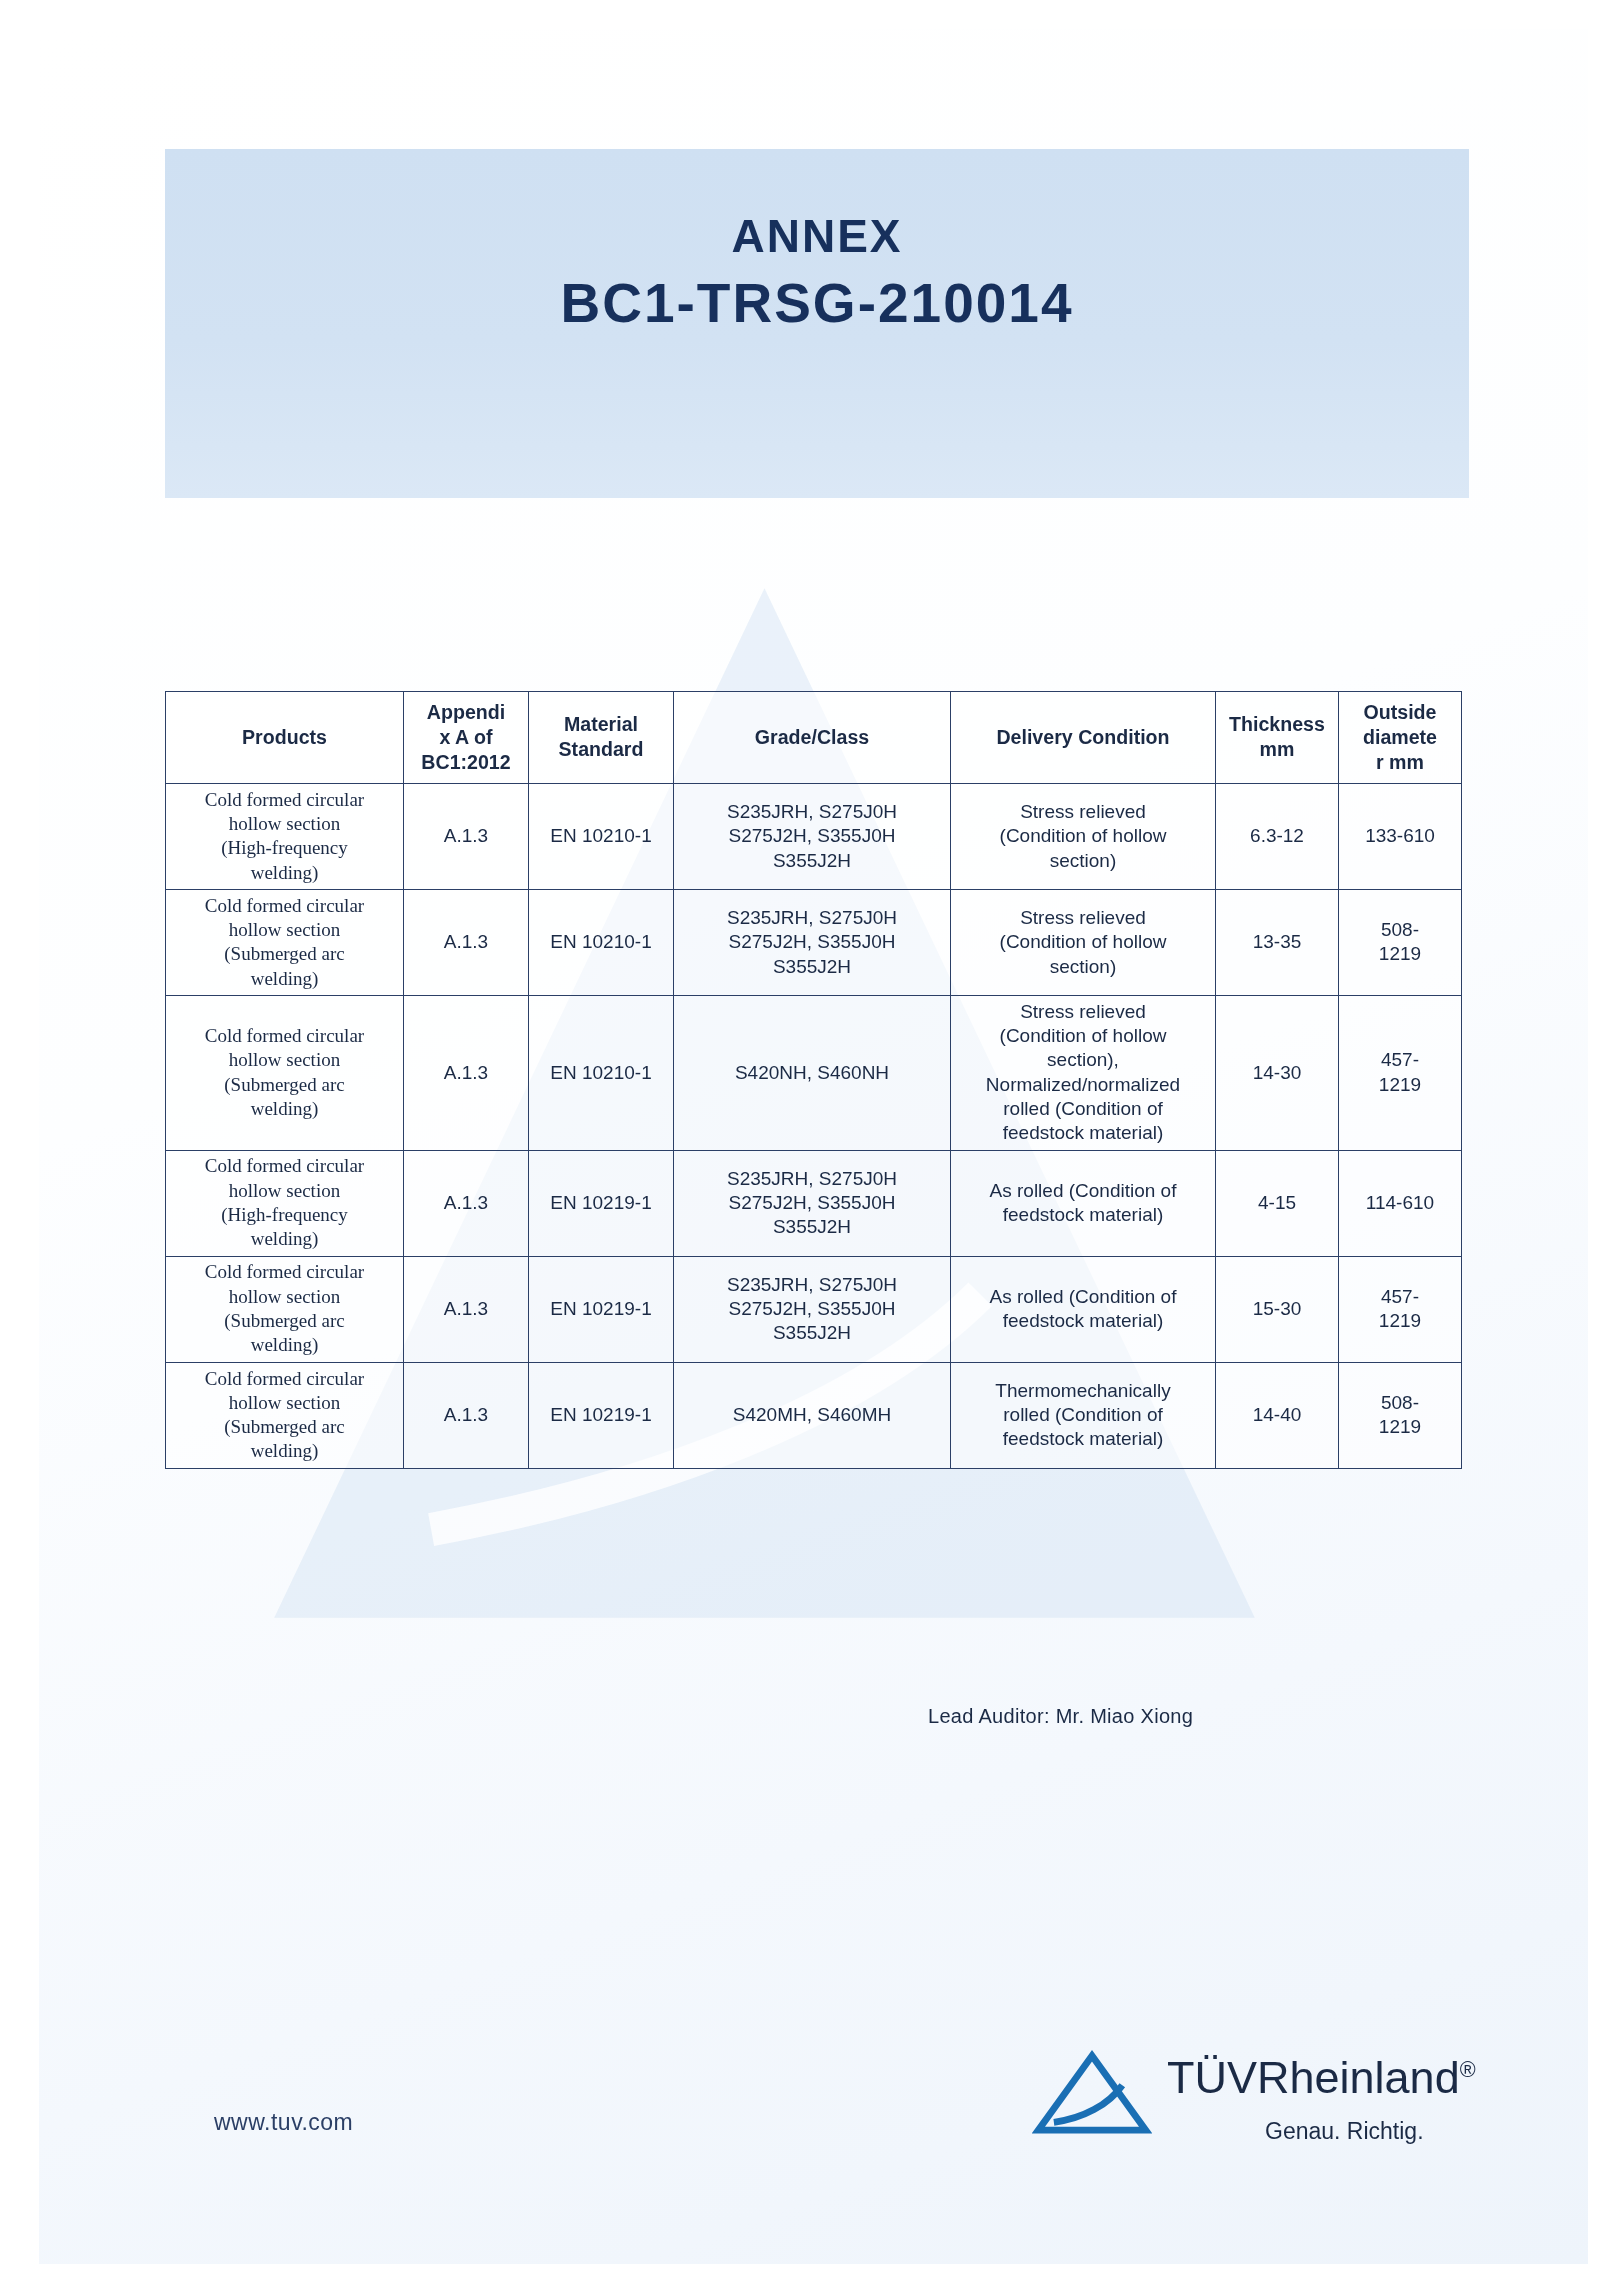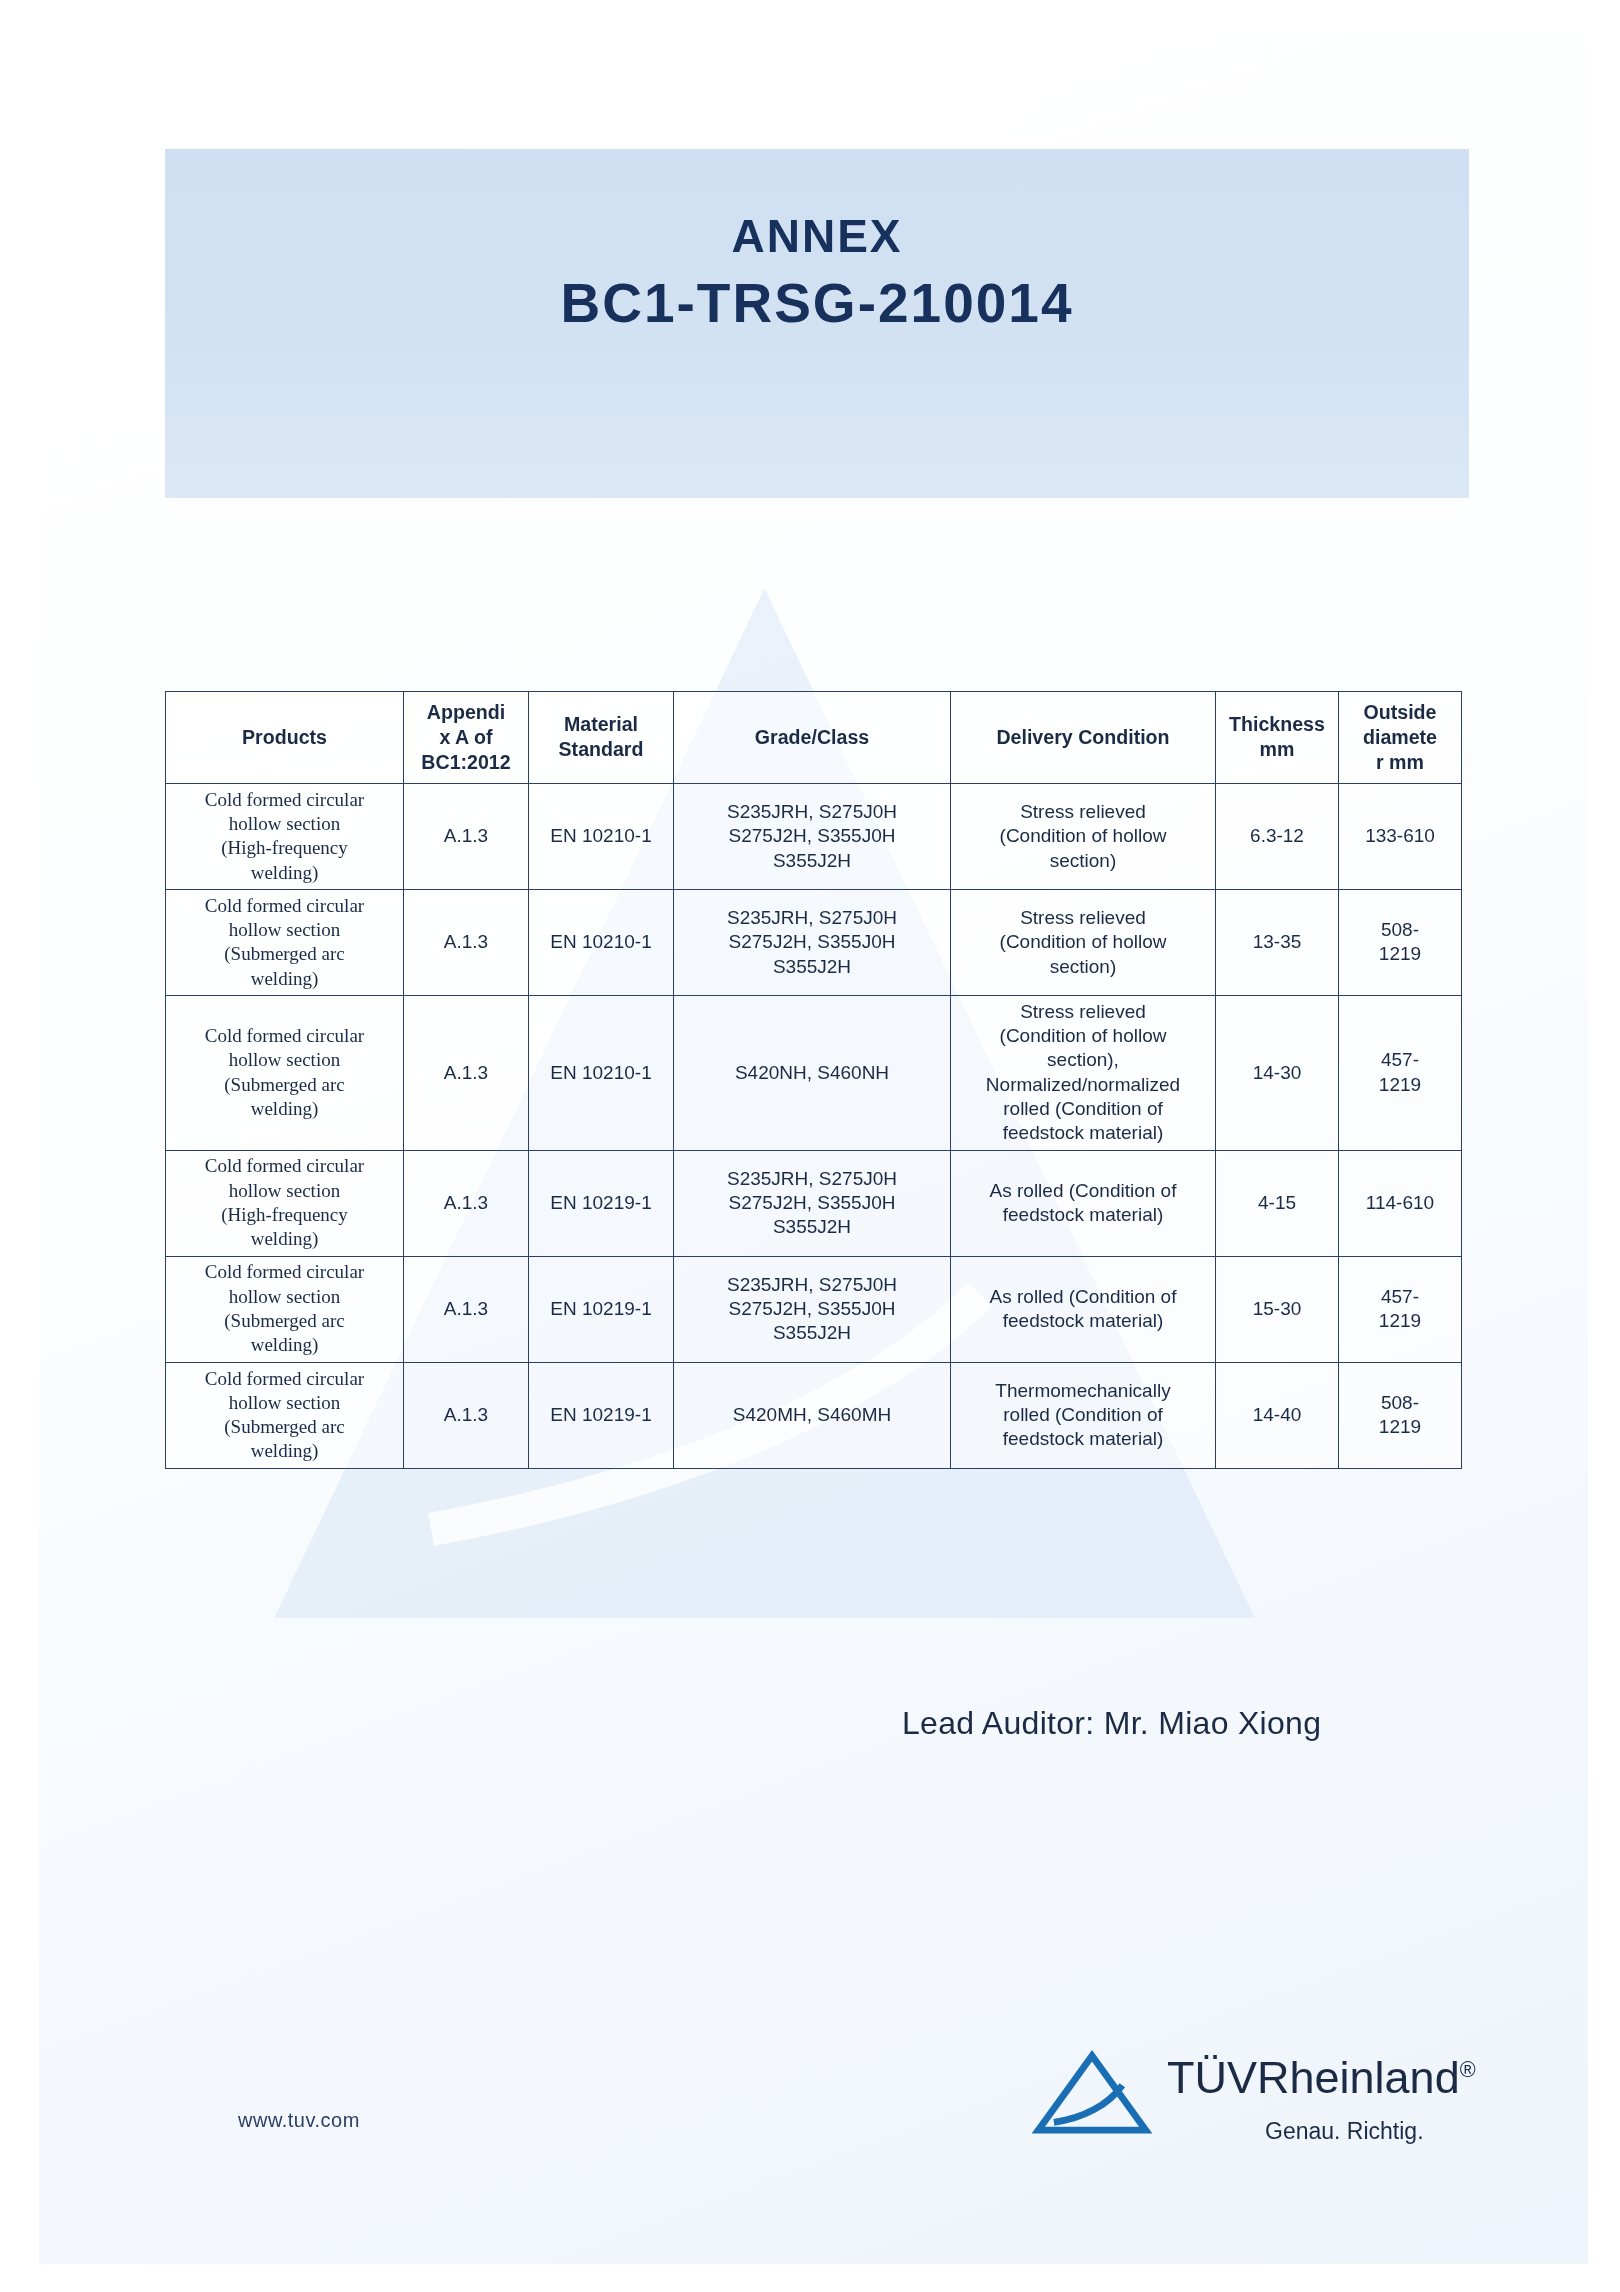--- a/index.html
+++ b/index.html
@@ -106,36 +106,35 @@
   col.c1 { width: 125px; }
   col.c2 { width: 145px; }
   col.c3 { width: 277px; }
   col.c4 { width: 265px; }
   col.c5 { width: 123px; }
   col.c6 { width: 123px; }
 
   
   .auditor {
     position: absolute;
-    left: 902px;
+    left: 928px;
     top: 1705px;
-    font-size: 32px;
+    font-size: 20px;
     color: #1b2a45;
     letter-spacing: 0.3px;
   }
 
   
   .footer-url {
     position: absolute;
     left: 214px;
     top: 2109px;
-    font-size: 20px;
+    font-size: 23px;
     color: #2b3f66;
     letter-spacing: 0.5px;
-    margin-left: 24px;
   }
   .tuv-logo {
     position: absolute;
     right: 127px;
     top: 2044px;
     width: 461px;
     height: 137px;
   }
   .tuv-mark {
     position: absolute;

